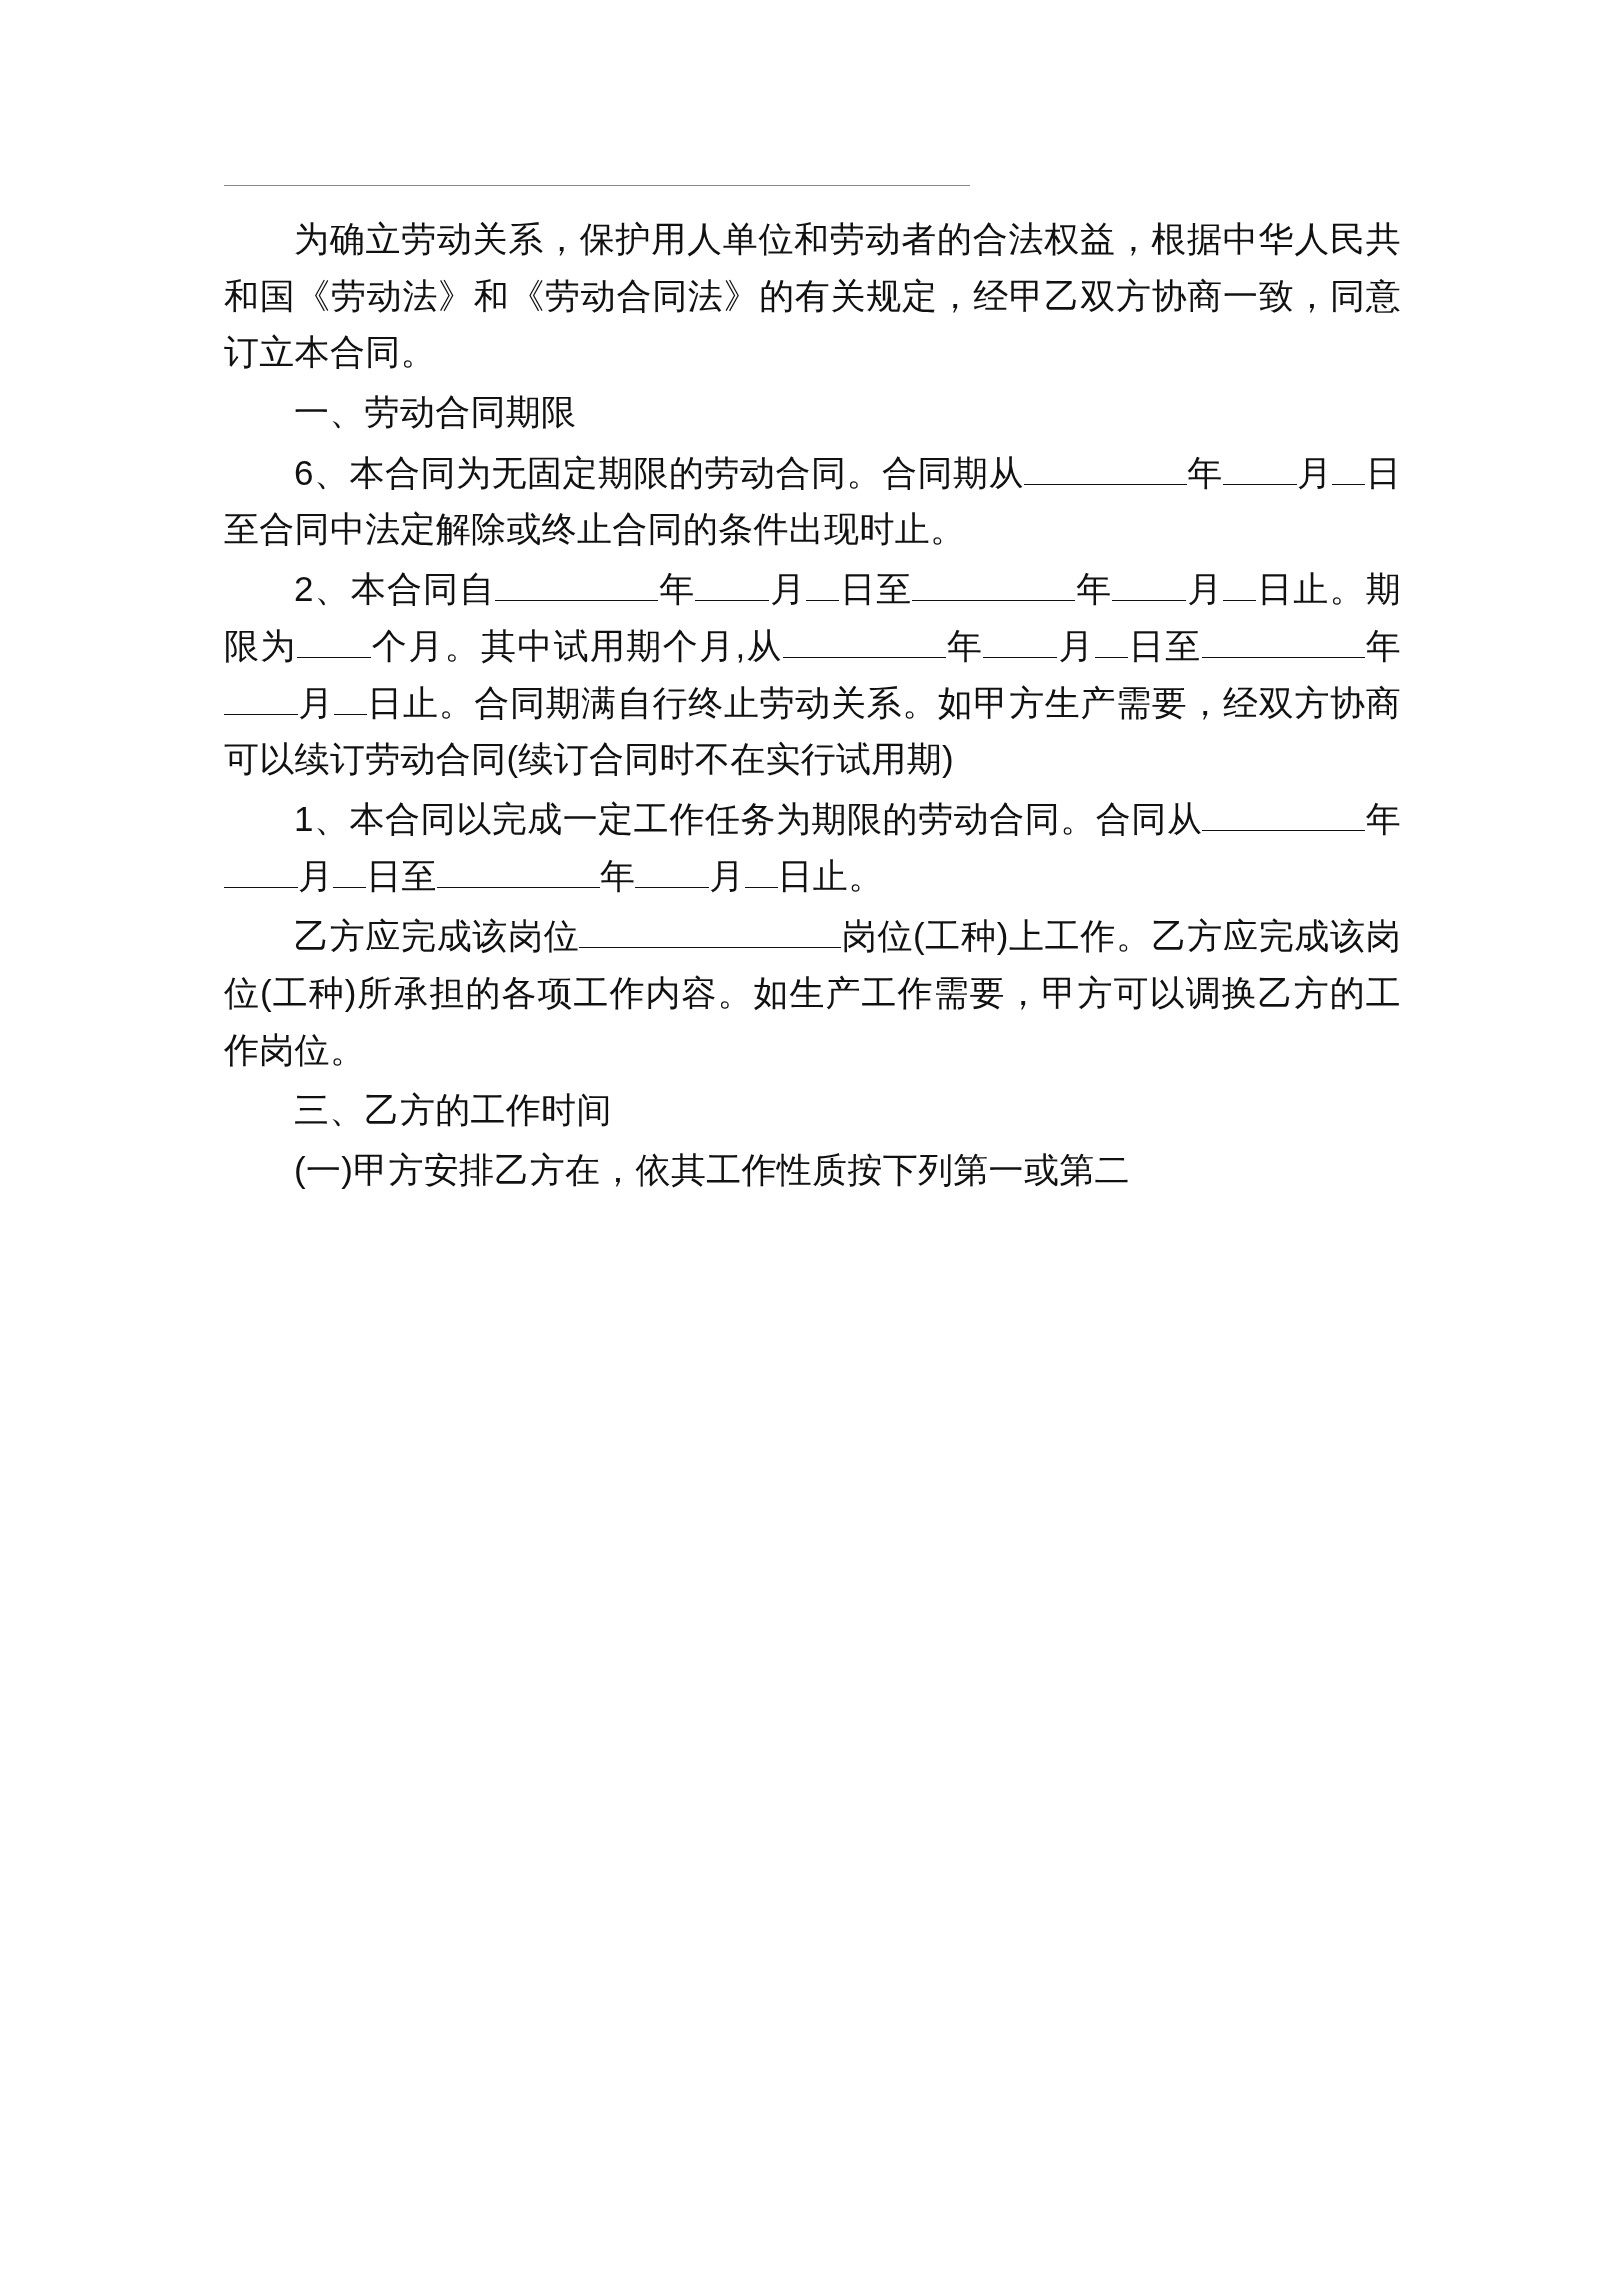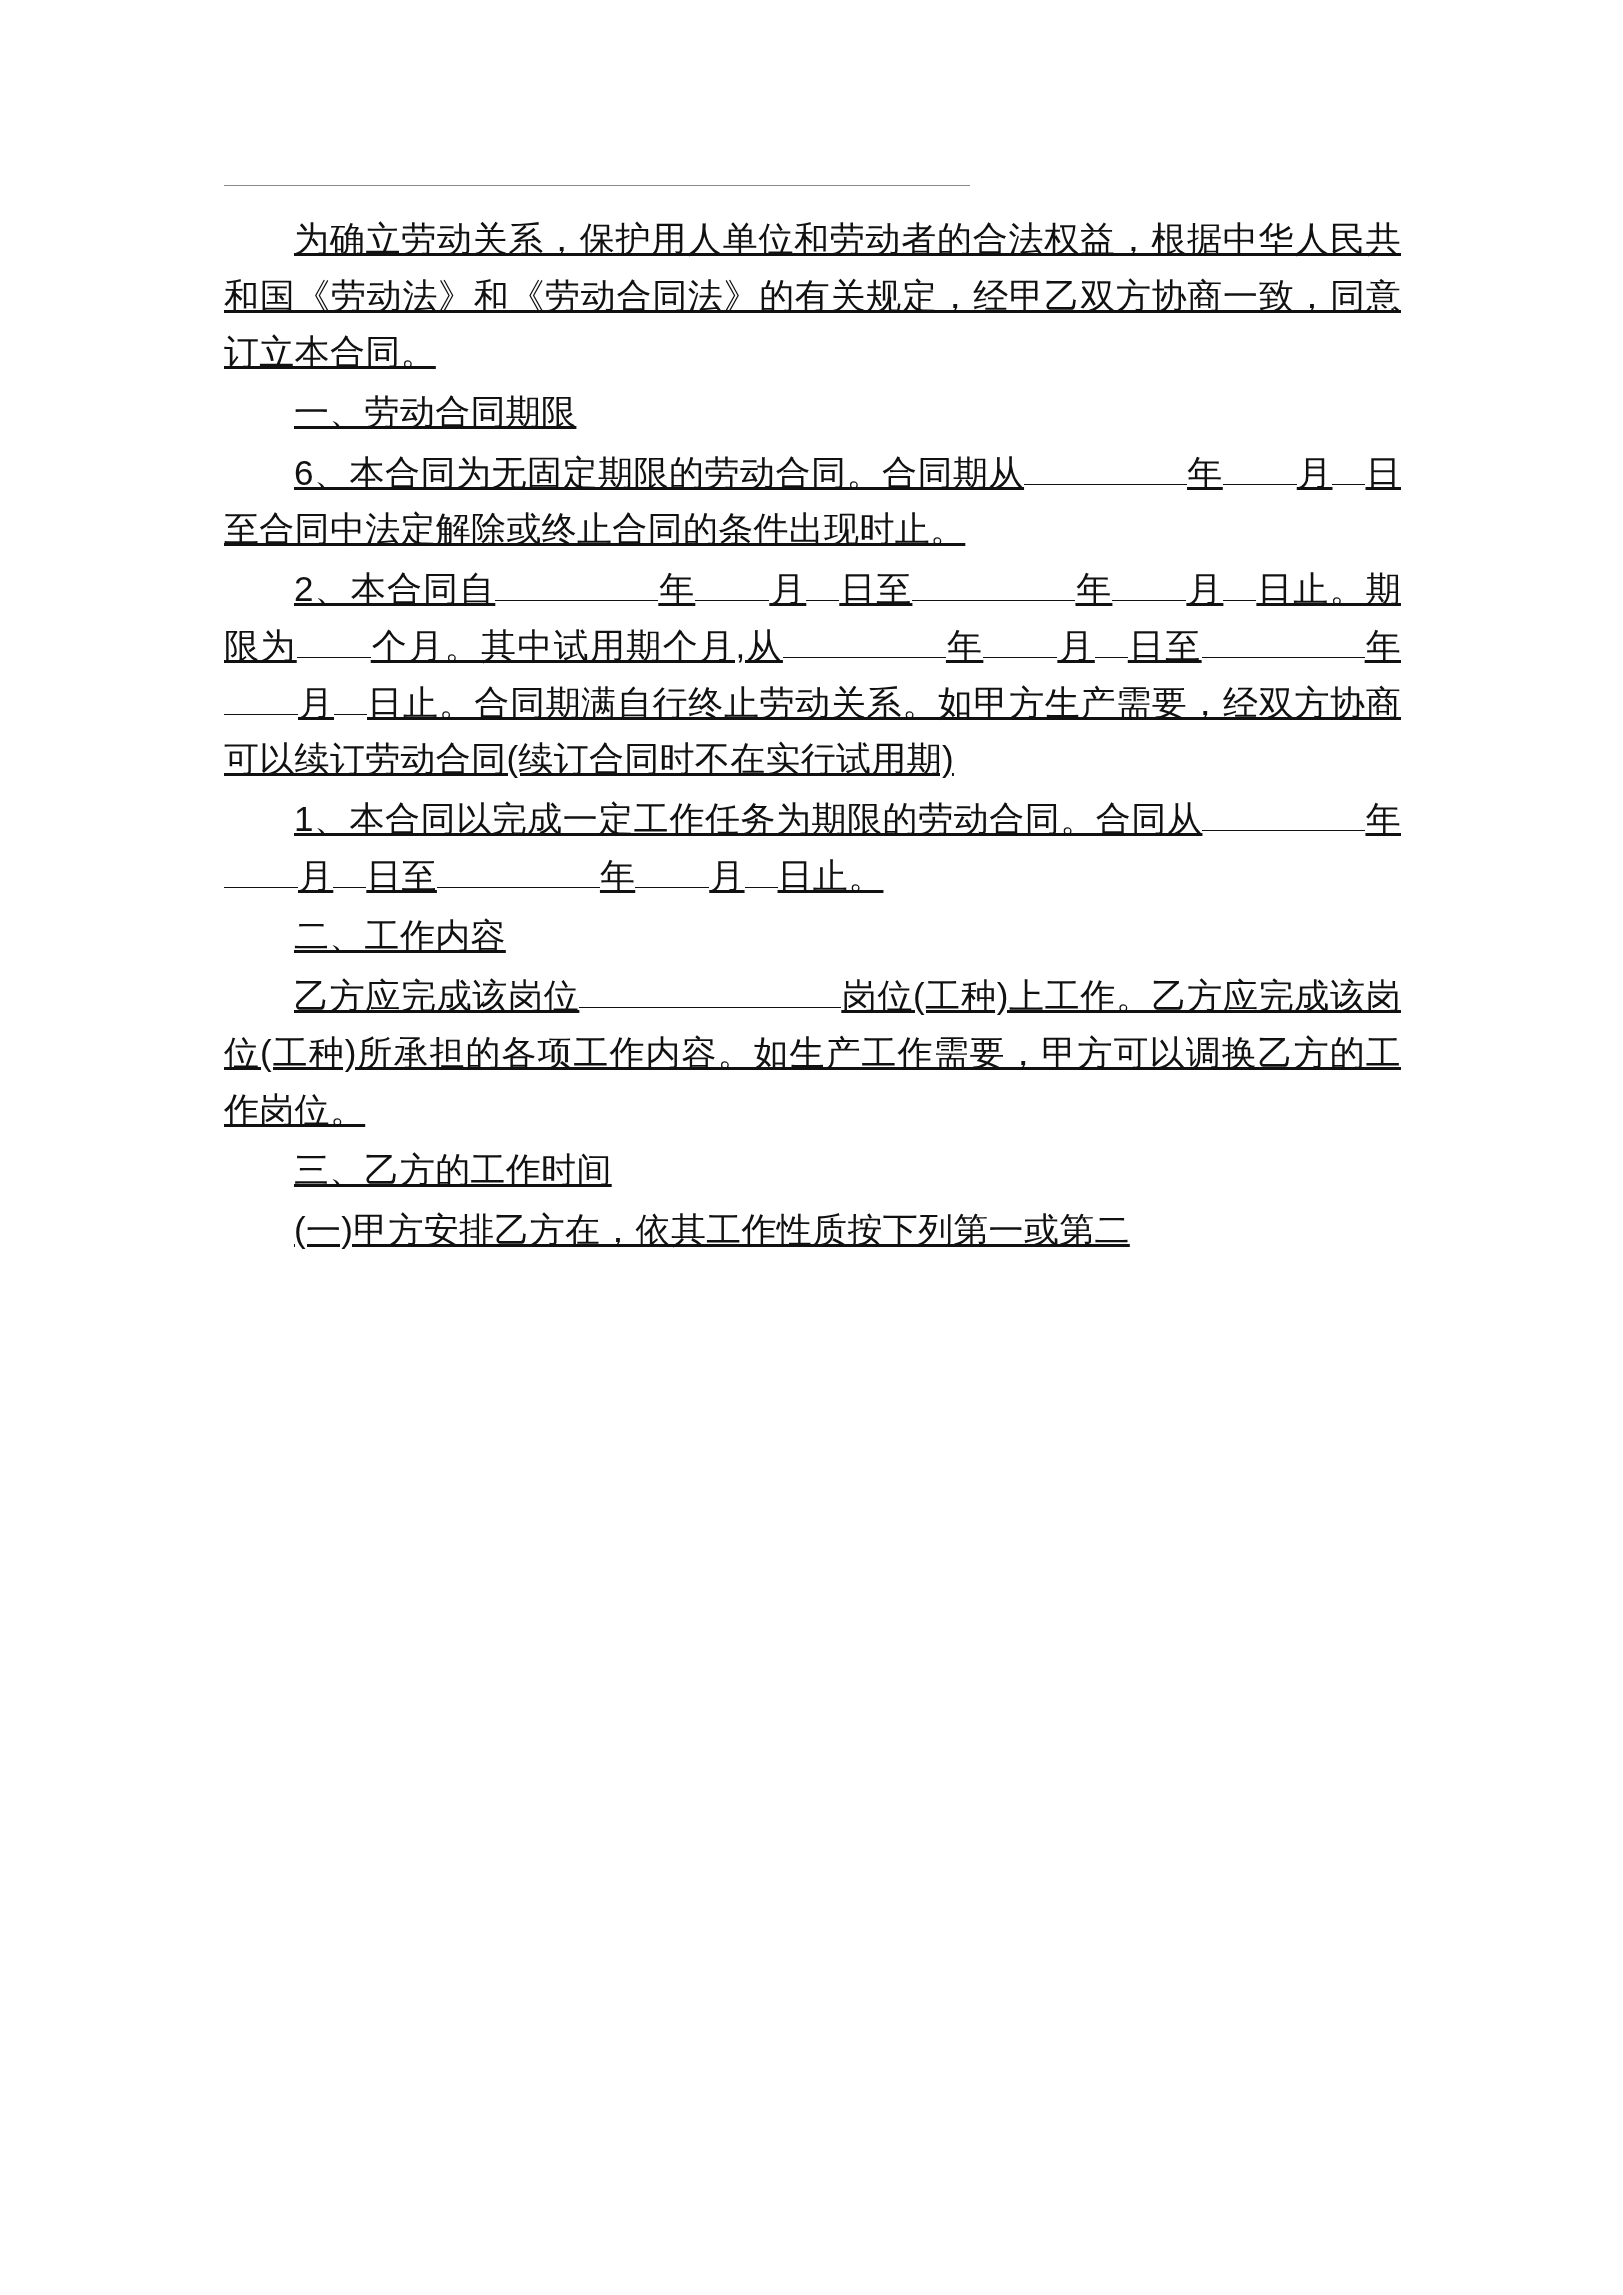--- a/index.html
+++ b/index.html
@@ -29,21 +29,20 @@
   }
   .top-rule {
     width: 746px;
     height: 0;
     border-top: 1.7px solid #8a8a8a;
     margin: 0 0 25px 0;
   }
   p.para {
     margin: 0 0 3.4px 0;
     text-indent: 70px;
-    text-decoration: underline;
   }
   .u {
     display: inline-block;
     border-bottom: 1.7px solid #111111;
     vertical-align: baseline;
     height: 36px;
   }
   .u-xs { width: 33px; }
   .u-sm { width: 74px; }
   .u-md { width: 104px; }
@@ -54,19 +53,18 @@
 <body>
 
 <div class="page">
   <div class="top-rule"></div>
   <div class="doc-body" id="doc-body">
       <p class="para"><span>为确立劳动关系，保护用人单位和劳动者的合法权益，根据中华人民共和国《劳动法》和《劳动合同法》的有关规定，经甲乙双方协商一致，同意订立本合同。</span></p>
       <p class="para"><span>一、劳动合同期限</span></p>
       <p class="para"><span>6、本合同为无固定期限的劳动合同。合同期从</span><span class="u u-lg"></span><span>年</span><span class="u u-sm"></span><span>月</span><span class="u u-xs"></span><span>日至合同中法定解除或终止合同的条件出现时止。</span></p>
       <p class="para"><span>2、本合同自</span><span class="u u-lg"></span><span>年</span><span class="u u-sm"></span><span>月</span><span class="u u-xs"></span><span>日至</span><span class="u u-lg"></span><span>年</span><span class="u u-sm"></span><span>月</span><span class="u u-xs"></span><span>日止。期限为</span><span class="u u-sm"></span><span>个月。其中试用期个月,从</span><span class="u u-lg"></span><span>年</span><span class="u u-sm"></span><span>月</span><span class="u u-xs"></span><span>日至</span><span class="u u-lg"></span><span>年</span><span class="u u-sm"></span><span>月</span><span class="u u-xs"></span><span>日止。合同期满自行终止劳动关系。如甲方生产需要，经双方协商可以续订劳动合同(续订合同时不在实行试用期)</span></p>
       <p class="para"><span>1、本合同以完成一定工作任务为期限的劳动合同。合同从</span><span class="u u-lg"></span><span>年</span><span class="u u-sm"></span><span>月</span><span class="u u-xs"></span><span>日至</span><span class="u u-lg"></span><span>年</span><span class="u u-sm"></span><span>月</span><span class="u u-xs"></span><span>日止。</span></p>
-      <p class="para"><span>二、工作内容</span></p>
       <p class="para"><span>乙方应完成该岗位</span><span class="u u-xxl"></span><span>岗位(工种)上工作。乙方应完成该岗位(工种)所承担的各项工作内容。如生产工作需要，甲方可以调换乙方的工作岗位。</span></p>
       <p class="para"><span>三、乙方的工作时间</span></p>
       <p class="para"><span>(一)甲方安排乙方在，依其工作性质按下列第一或第二</span></p>
     </div>
 </div>
 
 
 </body></html>

